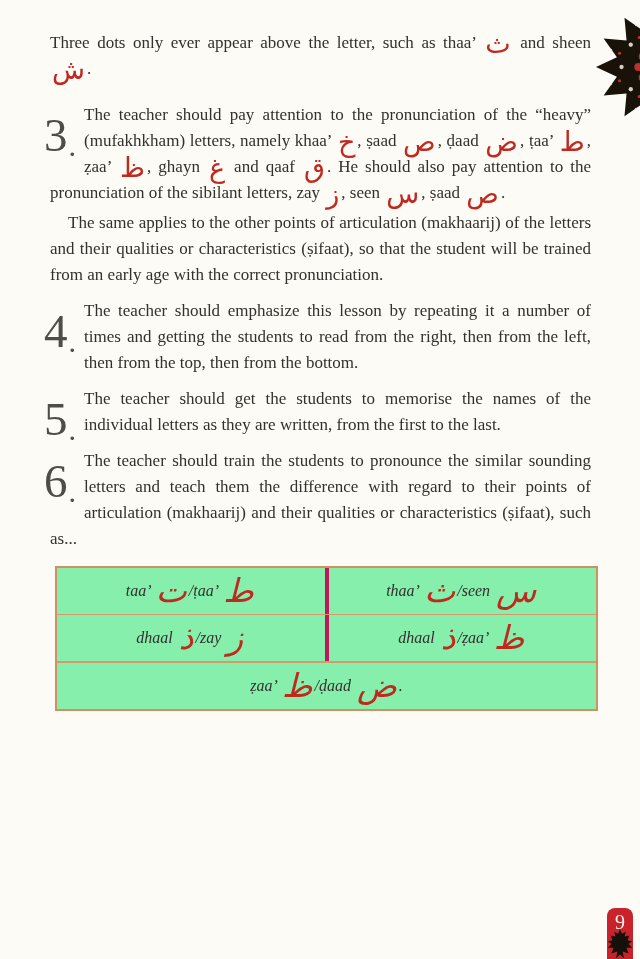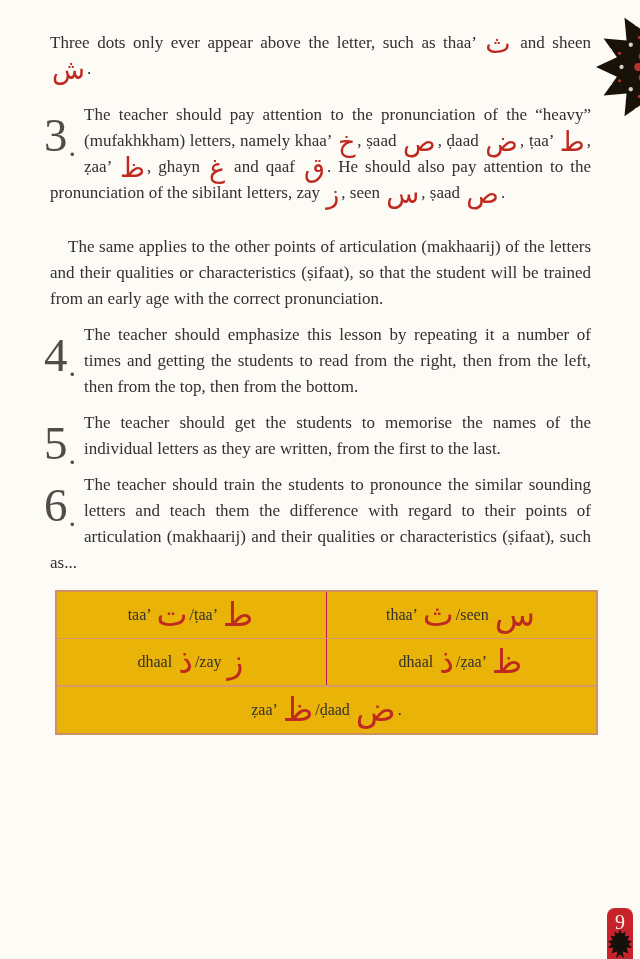--- a/index.html
+++ b/index.html
@@ -6,47 +6,47 @@
   body{
     width:640px;height:959px;position:relative;overflow:hidden;
     background:#fcfbf5;
     font-family:"Liberation Serif","DejaVu Serif",serif;
     color:#33302d;
   }
   .page-text{position:absolute;left:50px;top:0;width:541px;}
   .block{margin:0;text-align:justify;font-size:17px;line-height:26px;}
   .b0{margin-top:30px;}
   .b1{margin-top:20px;}
-  .b2{margin-top:28px;text-indent:18px;}
+  .b2{margin-top:4px;text-indent:18px;}
   .b3{margin-top:10px;}
   .b4{margin-top:10px;}
   .b5{margin-top:10px;}
   .big-num{
     float:left;height:50px;display:flex;align-items:flex-end;
     margin:3px 9px 0 -6px;color:#504c48;
   }
   .digit{font-size:47px;line-height:.8;}
   .numdot{font-size:22px;line-height:.55;margin-left:2px;font-weight:bold;}
   .seg-i{}
   .seg-a{
     font-family:"DejaVu Sans",sans-serif;color:#bf2a20;
     font-size:27px;line-height:0;vertical-align:-5px;padding:0 2px;
   }
   
   .cmp-table{
     margin:14px 0 0 5px;width:543px;box-sizing:border-box;
-    background:#eab308;border:2px solid #cf9161;
+    background:#86efac;border:2px solid #cf9161;font-style:italic;
   }
   .trow{display:flex;}
   .trow + .trow{border-top:1px solid #d69a6a;}
   .tcell{
     flex:1;height:46px;display:flex;align-items:center;justify-content:center;
     font-size:16px;line-height:22px;
   }
-  .tcell + .tcell{border-left:1px solid #be185d;}
+  .tcell + .tcell{border-left:4px solid #be185d;}
   .tcell .seg-a{font-size:33px;vertical-align:-6px;padding:0 2px;}
   .cline{white-space:nowrap;}
   
   .corner-orn{position:absolute;left:594px;top:8px;width:118px;height:118px;}
   
   .page-tab{
     position:absolute;left:607px;top:908px;width:26px;height:51px;
     background:#c8232b;border-radius:8px 8px 0 0;
   }
   .page-tab .pnum{

